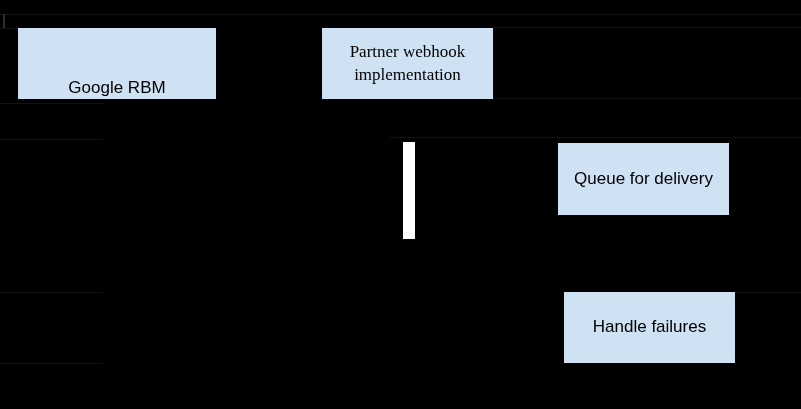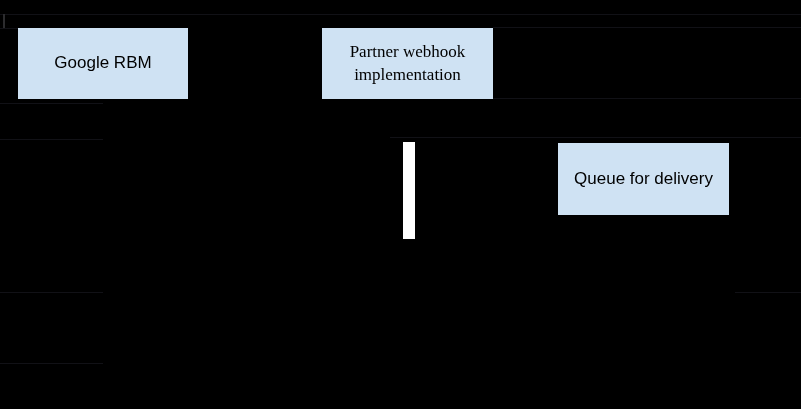--- a/index.html
+++ b/index.html
@@ -16,21 +16,21 @@
     background: #cfe2f3;
     color: #000000;
     display: flex;
     align-items: center;
     justify-content: center;
     text-align: center;
     font-size: 17px;
     line-height: 1.3;
     box-sizing: border-box;
   }
-  #box-google   { left: 18px;  top: 28px;  width: 170px; height: 71px; }
+  #box-google   { left: 18px;  top: 28px;  width: 198px; height: 71px; align-items: flex-end; }
   #box-partner  { left: 322px; top: 28px;  width: 171px; height: 71px; padding: 0 10px; font-family: Liberation Serif, serif; }
   #box-queue    { left: 558px; top: 143px; width: 171px; height: 72px; text-align: center; }
   #box-failures { left: 564px; top: 292px; width: 171px; height: 71px; }
 
   .activation {
     position: absolute;
     left: 403px; top: 142px;
     width: 12px; height: 97px;
     background: #ffffff;
   }
@@ -73,14 +73,17 @@
   <div class="pbox" id="box-partner">
     <span>Partner webhook implementation</span>
   </div>
 
   <div class="activation"></div>
 
   <div class="pbox" id="box-queue">
     <span>Queue for delivery</span>
   </div>
 
+  <div class="pbox" id="box-failures">
+    <span>Handle failures</span>
+  </div>
 
 </div>
 
 </body></html>

